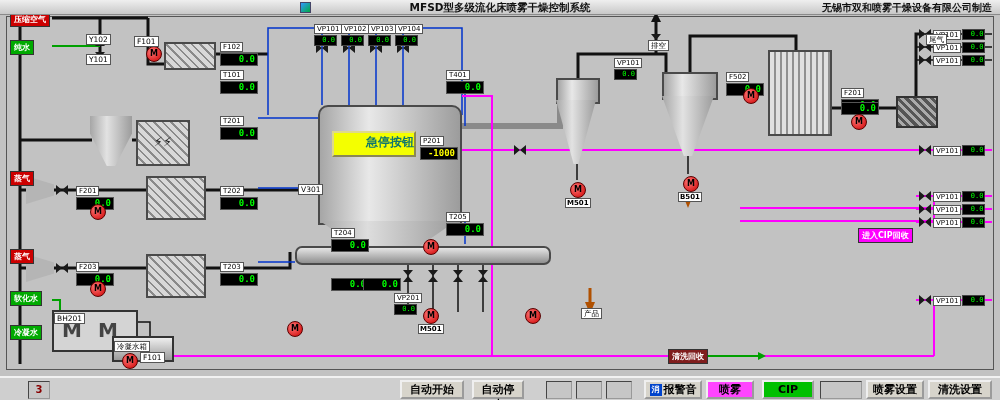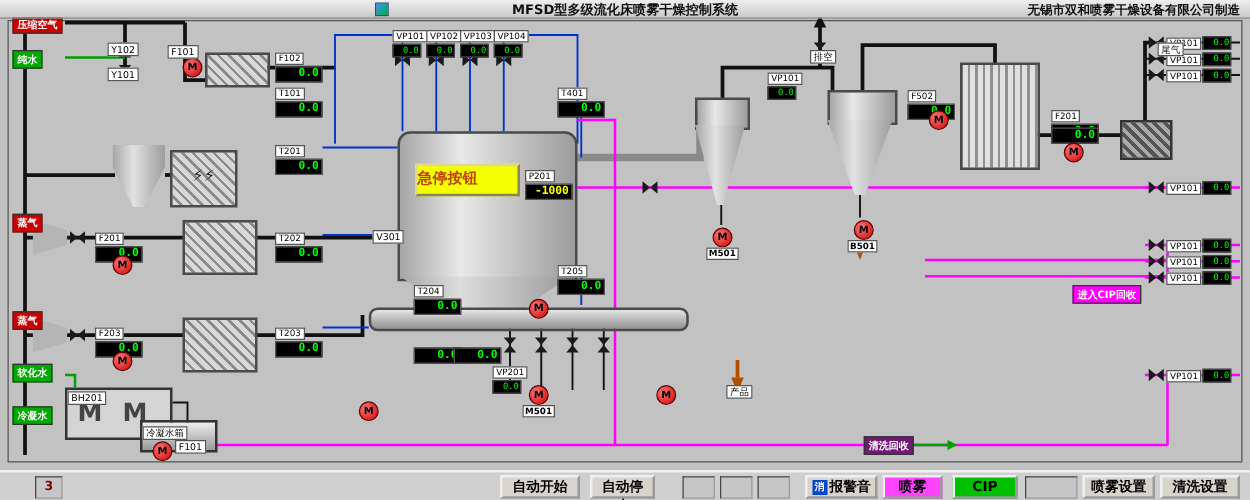--- a/index.html
+++ b/index.html
@@ -35,21 +35,21 @@
             background:repeating-linear-gradient(45deg,#555 0 3px,#aaa 3px 6px);}
   #espbox{left:136px;top:120px;width:50px;height:42px;text-align:center;line-height:40px;font-size:13px;color:#222;}
   #lcyc{left:90px;top:116px;width:42px;height:50px;background:linear-gradient(90deg,#a6a6a6,#e2e2e2 40%,#9c9c9c);
         clip-path:polygon(0 0,100% 0,100% 35%,60% 100%,40% 100%,0 35%);}
   .fcone{width:28px;height:28px;background:#b5b5b5;clip-path:polygon(0 0,100% 30%,100% 70%,0 100%);}
   #fcone1{left:26px;top:176px;} #fcone2{left:26px;top:254px;}
   #bh201{left:52px;top:310px;width:82px;height:38px;border:2px solid #333;background:#d4d4d4;}
   #bh201 .agit{position:absolute;top:4px;font-size:20px;font-weight:bold;color:#444;line-height:28px;}
   #ctank{left:112px;top:336px;width:58px;height:22px;border:2px solid #333;background:linear-gradient(#eee,#9a9a9a);}
   #estop{left:332px;top:131px;width:80px;height:22px;background:#f4ff00;border:2px outset #ded98a;
-         color:#c2410c;font-size:12px;font-weight:bold;text-align:left;line-height:18px;z-index:25;cursor:pointer;position:absolute;}
+         color:#0f766e;font-size:12px;font-weight:bold;text-align:right;line-height:18px;z-index:25;cursor:pointer;position:absolute;}
   
   #gen-layer{position:absolute;left:0;top:0;width:1000px;height:400px;z-index:20;}
   .inst{position:absolute;}
   .inst .lb, .vp .lb{display:inline-block;background:#fff;border:1px solid #555;font-size:7px;line-height:8px;padding:0 2px;color:#000;white-space:nowrap;}
   .inst .dp{background:#000;border:1px solid #555;color:#00ff00;font-size:9px;font-weight:bold;width:34px;height:11px;line-height:11px;
             text-align:right;padding-right:2px;font-family:"DejaVu Sans Mono",monospace;}
   .vp{position:absolute;display:flex;align-items:center;gap:1px;}
   .vp.col{flex-direction:column;align-items:flex-start;gap:1px;}
   .vp .dpm{background:#000;border:1px solid #444;color:#00ff00;font-size:7px;width:20px;height:9px;line-height:9px;
            text-align:right;padding-right:1px;font-family:"DejaVu Sans Mono",monospace;}
@@ -310,21 +310,21 @@
       <div class="pump" style="left: 423px; top: 308px;">M<span class="plabel">M501</span></div>
       <div class="pump" style="left: 525px; top: 308px;">M</div>
       <div class="pump" style="left: 122px; top: 353px;">M</div>
       <div class="flow-label" style="left: 10px; top: 12px; background: rgb(204, 0, 0); color: rgb(255, 255, 255);">压缩空气</div>
       <div class="flow-label" style="left: 10px; top: 40px; background: rgb(0, 170, 0); color: rgb(255, 255, 255);">纯水</div>
       <div class="flow-label" style="left: 10px; top: 171px; background: rgb(204, 0, 0); color: rgb(255, 255, 255);">蒸气</div>
       <div class="flow-label" style="left: 10px; top: 249px; background: rgb(204, 0, 0); color: rgb(255, 255, 255);">蒸气</div>
       <div class="flow-label" style="left: 10px; top: 291px; background: rgb(0, 170, 0); color: rgb(255, 255, 255);">软化水</div>
       <div class="flow-label" style="left: 10px; top: 325px; background: rgb(0, 170, 0); color: rgb(255, 255, 255);">冷凝水</div>
       <div class="flow-label" style="left: 858px; top: 228px; background: rgb(255, 0, 255); color: rgb(255, 255, 255);">进入CIP回收</div>
-      <div class="flow-label" style="left: 691px; top: 349px; background: #701a75; color: rgb(255, 255, 255);">清洗回收</div>
+      <div class="flow-label" style="left: 668px; top: 349px; background: #7f1d1d; color: rgb(255, 255, 255);">清洗回收</div>
       <div class="slabel" style="left: 86px; top: 34px;">Y102</div>
       <div class="slabel" style="left: 86px; top: 54px;">Y101</div>
       <div class="slabel" style="left: 134px; top: 36px;">F101</div>
       <div class="slabel" style="left: 298px; top: 184px;">V301</div>
       <div class="slabel" style="left: 648px; top: 40px;">排空</div>
       <div class="slabel" style="left: 926px; top: 34px;">尾气</div>
       <div class="slabel" style="left: 581px; top: 308px;">产品</div>
       <div class="slabel" style="left: 54px; top: 313px;">BH201</div>
       <div class="slabel" style="left: 114px; top: 341px; font-family: Liberation Serif, serif;">冷凝水箱</div>
       <div class="slabel" style="left: 140px; top: 352px;">F101</div>

